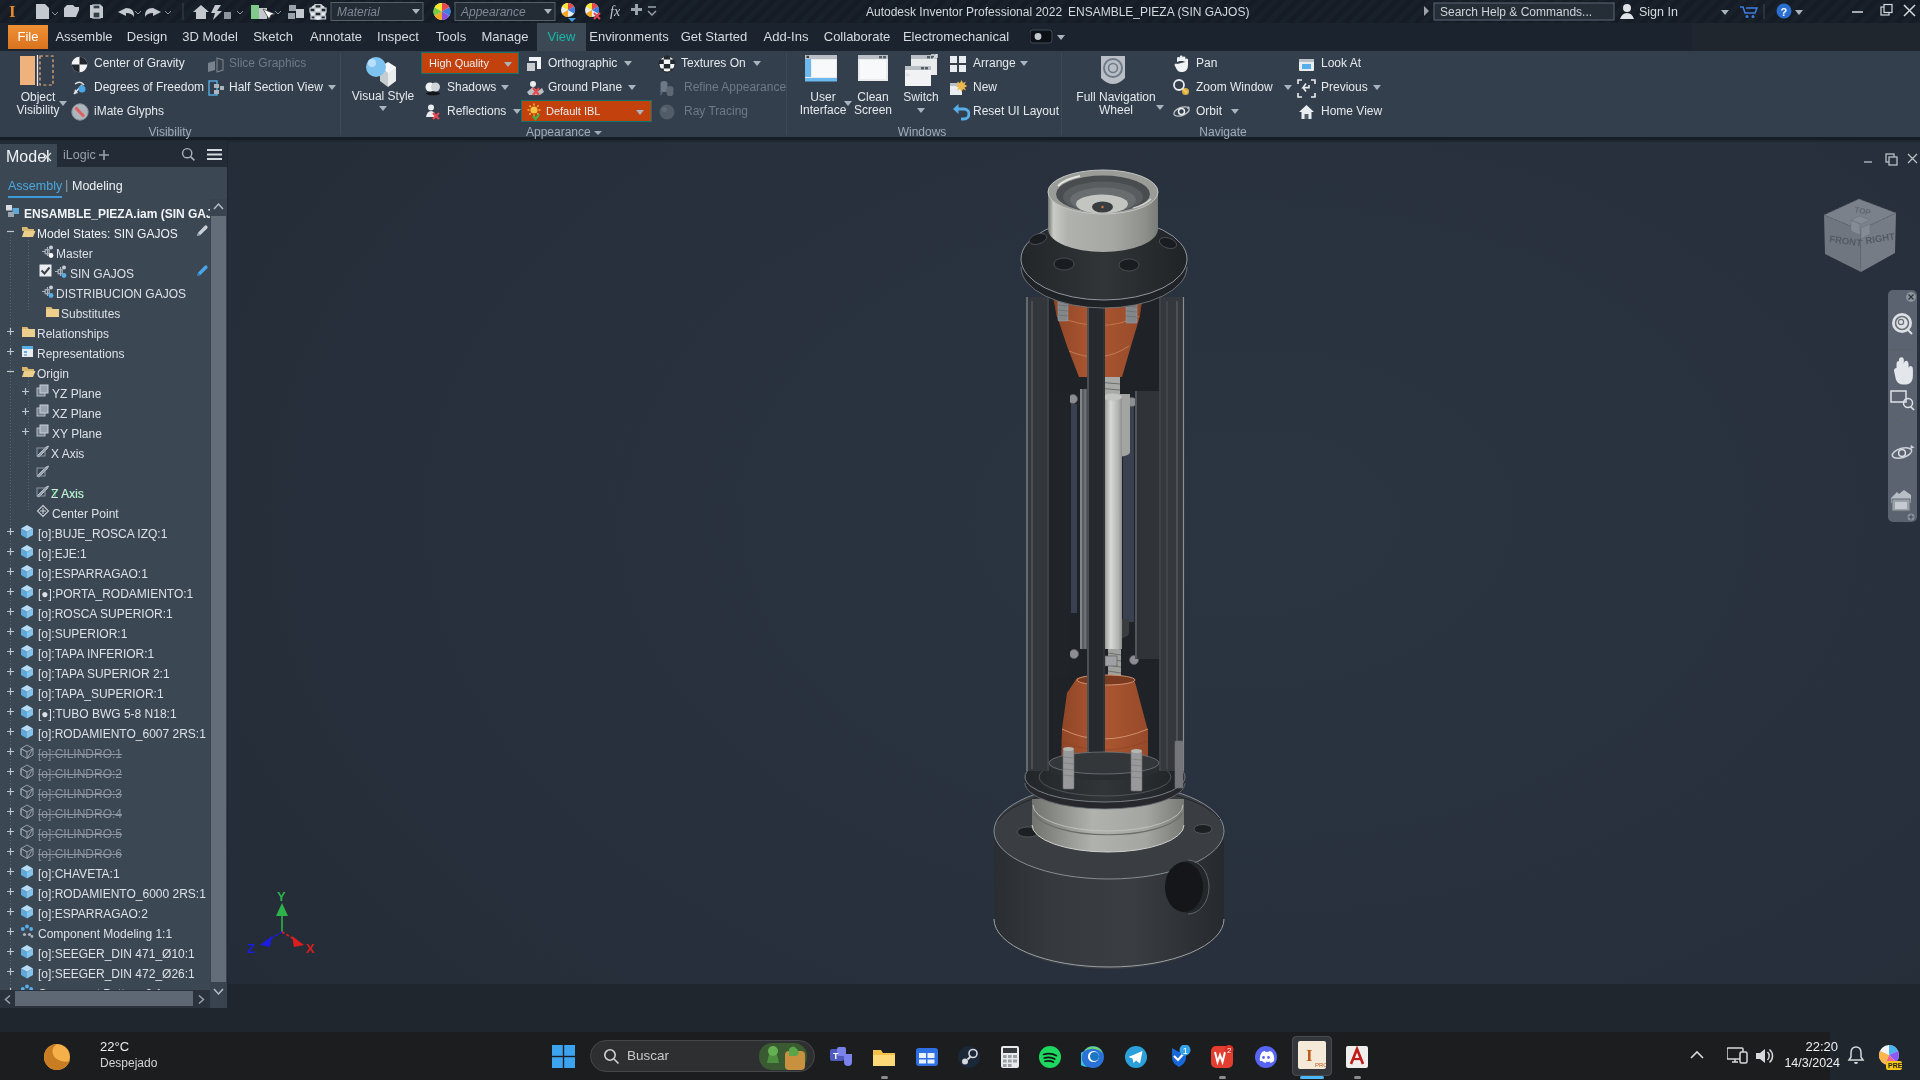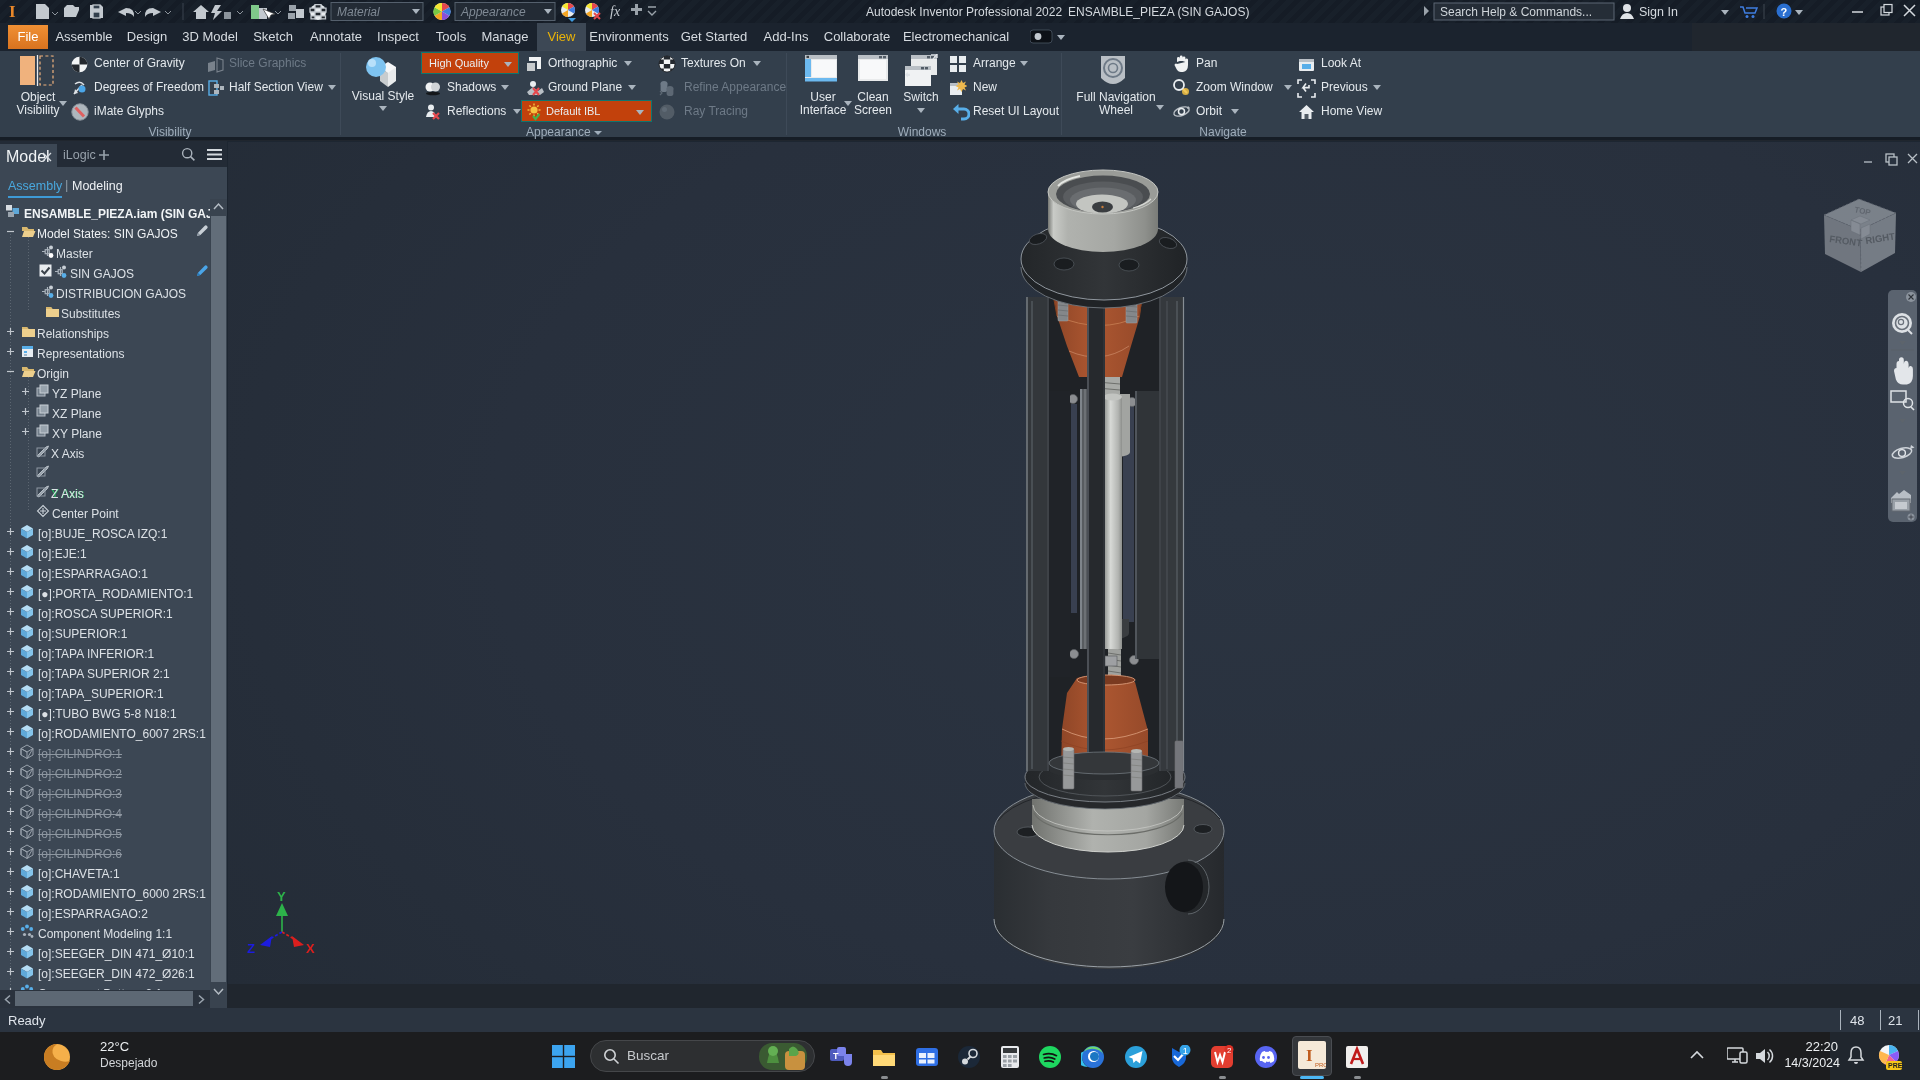--- a/index.html
+++ b/index.html
@@ -7,21 +7,21 @@
 .abs { position:absolute; }
 #stage { position:relative; width:1920px; height:1080px; }
 
 
 #titlebar { left:0; top:0; width:1920px; height:23px;
   background:repeating-linear-gradient(135deg,#18202a 0 5px,#151c26 5px 10px); }
 
 
 #tabrow { left:0; top:23px; width:1692px; height:28px; background:#1b232e; }
 .rtab { position:absolute; top:0; height:28px; line-height:28px; color:#d6dbe0; font-size:13px; text-align:center; }
-.rtab.active { background:#3d4855; color:#eab308; }
+.rtab.active { background:#3d4855; color:#14b8a6; }
 #filetab { position:absolute; left:8px; top:2px; width:40px; height:24px; background:linear-gradient(#f09034,#d9731f); color:#fff; font-size:13px; text-align:center; line-height:24px; }
 
 
 #ribbon { left:0; top:51px; width:1920px; height:89px; background:#333f4c; border-bottom:3px solid #161d26; }
 .rsep { position:absolute; top:2px; width:1px; height:82px; background:#272f3a; border-right:1px solid #3e4a58; }
 .rlabel { position:absolute; color:#9fadbb; font-size:12px; text-align:center; }
 .ritem { position:absolute; color:#e4e9ed; font-size:12px; white-space:nowrap; }
 .ritem.dis { color:#6e7a87; }
 .bigbtn { position:absolute; text-align:center; color:#e4e9ed; font-size:12px; line-height:13px; }
 .cmb { position:absolute; background:#c2410c; border:1px solid #0f766e; color:#e9edf0; font-size:11px; }
@@ -1128,28 +1128,20 @@
       </g>
 
       <g stroke="#b9c0c7" stroke-width="1.3" fill="none">
         <path d="M1863 161 h8"></path>
         <rect x="1885" y="153" width="8" height="8"></rect>
         <rect x="1888" y="156" width="8" height="8" fill="#2a3340"></rect>
         <path d="M1907 153 l9 9 M1916 153 l-9 9"></path>
       </g>
     </svg>
   </div>
-  <div id="statusbar" class="abs">
-    <span class="abs" style="left:8px;top:5px;">Ready</span>
-    <div class="abs" style="left:1840px;top:2px;width:1px;height:20px;background:#aab3bc;"></div>
-    <span class="abs" style="left:1850px;top:5px;">48</span>
-    <div class="abs" style="left:1880px;top:2px;width:1px;height:20px;background:#aab3bc;"></div>
-    <span class="abs" style="left:1888px;top:5px;">21</span>
-    <div class="abs" style="left:1918px;top:2px;width:1px;height:20px;background:#aab3bc;"></div>
-  </div>
   <div id="taskbar" class="abs">
 
     <svg class="abs" style="left:42px;top:9px" width="32" height="32" viewBox="0 0 32 32">
       <circle cx="15" cy="16" r="13" fill="#f5b04a"></circle>
       <path d="M15 3 a13 13 0 0 0 0 26 a16 16 0 0 0 13-9 a13 10 0 0 1 -13-17 z" fill="#c87d22"></path>
       <path d="M28 13 a13 13 0 0 0 -13-10 a13 13 0 0 1 13 10 z" fill="#f8cc86"></path>
     </svg>
     <span class="abs" style="left:100px;top:7px;color:#eceff1;font-size:13px;">22°C</span>
     <span class="abs" style="left:100px;top:24px;color:#d3d6d9;font-size:12px;">Despejado</span>
 

